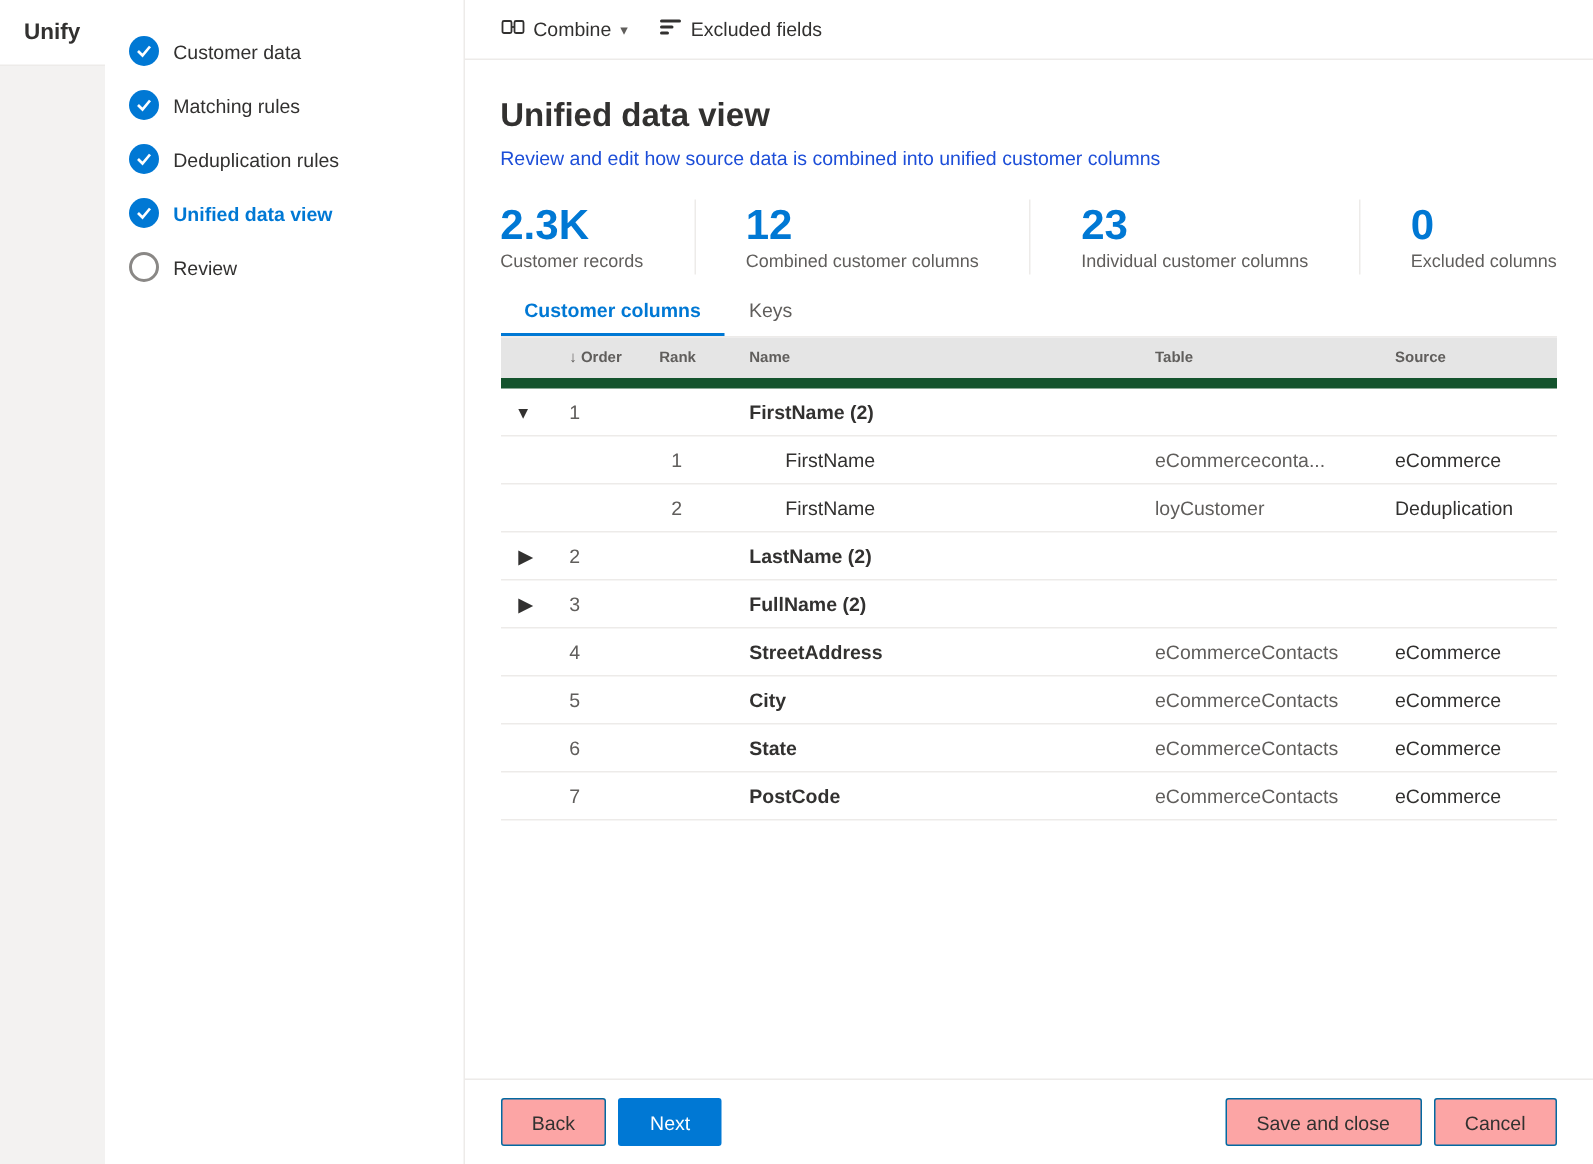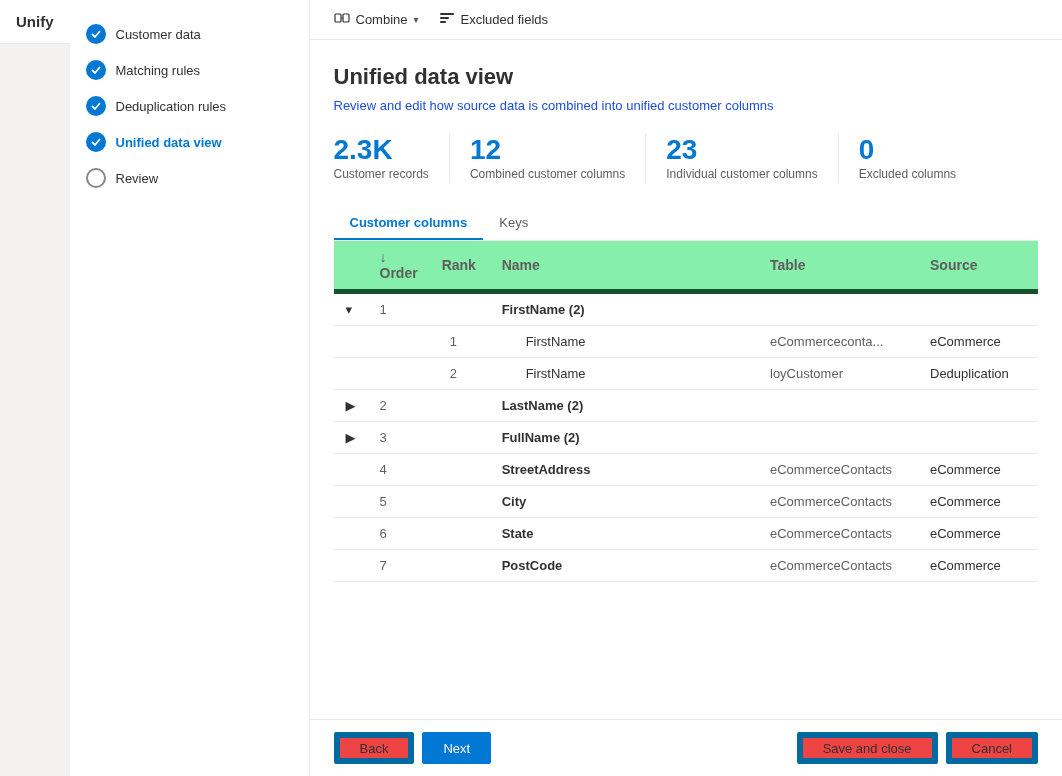--- a/index.html
+++ b/index.html
@@ -32,43 +32,43 @@
     .sub-nav { background: #fff; border-bottom: 1px solid #edebe9; padding: 0 16px; height: 40px; display: flex; align-items: center; gap: 4px; }
     .sub-nav-item { display: flex; align-items: center; gap: 6px; padding: 0 8px; height: 40px; cursor: pointer; font-size: 13px; color: #323130; }
 
     
     .page-content { flex: 1; overflow-y: auto; padding: 24px 24px 0 24px; background: #fff; }
 
     .page-title { font-size: 22px; font-weight: 600; color: #323130; margin-bottom: 8px; }
     .page-subtitle { font-size: 13px; color: #1d4ed8; margin-bottom: 20px; }
 
     
-    .stats-row { display: flex; gap: 20px; margin-bottom: 24px; }
+    .stats-row { display: flex; gap: 20px; margin-bottom: 8px; justify-content: space-between; }
     .stat-item { display: flex; flex-direction: column; align-items: flex-start; }
     .stat-number { font-size: 28px; font-weight: 600; color: #0078d4; line-height: 1.2; }
     .stat-label { font-size: 12px; color: #605e5c; text-align: center; }
 
     
     .tabs { display: flex; border-bottom: 1px solid #edebe9; margin-bottom: 0; }
     .tab { padding: 8px 16px; cursor: pointer; font-size: 13px; color: #605e5c; border-bottom: 2px solid transparent; }
     .tab.active { color: #0078d4; border-bottom: 2px solid #0078d4; font-weight: 600; }
 
     
     .data-table { width: 100%; border-collapse: collapse; }
-    .data-table th { font-size: 14px; font-weight: 600; color: #605e5c; padding: 8px 12px; text-align: left; border-bottom: 5px solid #14532d; background: #86efac; }
+    .data-table th { font-size: 10px; font-weight: 600; color: #605e5c; padding: 8px 12px; text-align: left; border-bottom: 7px solid #14532d; background: #e5e5e5; }
     .data-table td { padding: 8px 12px; border-bottom: 1px solid #edebe9; font-size: 13px; color: #323130; }
 
     .expand-btn { cursor: pointer; color: #605e5c; font-size: 11px; }
 
     
     .footer { padding: 12px 24px; background: #fff; border-top: 1px solid #edebe9; display: flex; align-items: center; gap: 8px; }
     .footer-right { margin-left: auto; display: flex; gap: 8px; }
 
     .btn { padding: 6px 20px; font-size: 13px; cursor: pointer; border-radius: 2px; height: 32px; display: inline-flex; align-items: center; }
-    .btn-default { background: #ef4444; border: 6px solid #0369a1; color: #323130; }
+    .btn-default { background: #fca5a5; border: 1px solid #0369a1; color: #323130; }
     .btn-primary { background: #0078d4; border: 1px solid #0078d4; color: #fff; }
 
     
     .page-content::-webkit-scrollbar { width: 8px; }
     .page-content::-webkit-scrollbar-track { background: #f3f2f1; }
     .page-content::-webkit-scrollbar-thumb { background: #c8c6c4; border-radius: 4px; }
 
     .stat-divider { width: 1px; background: #edebe9; height: 50px; }
   </style>
 </head>

